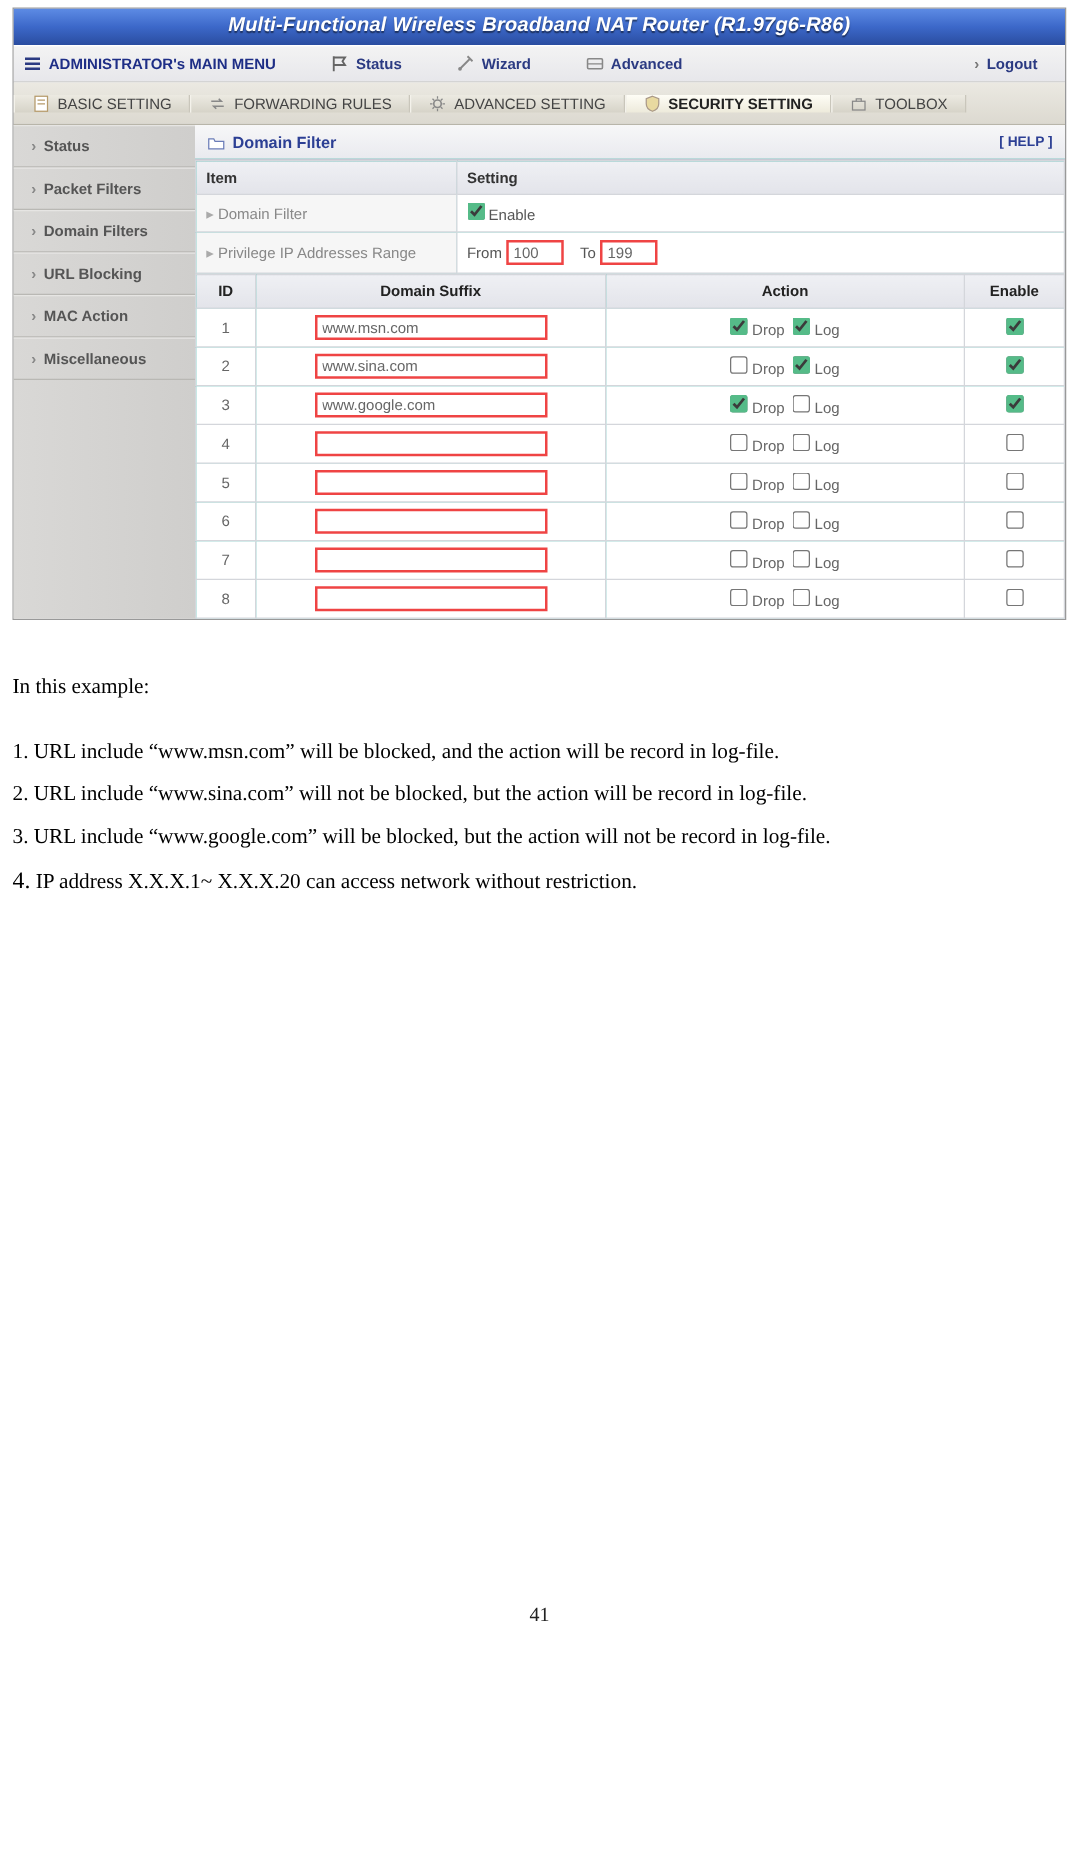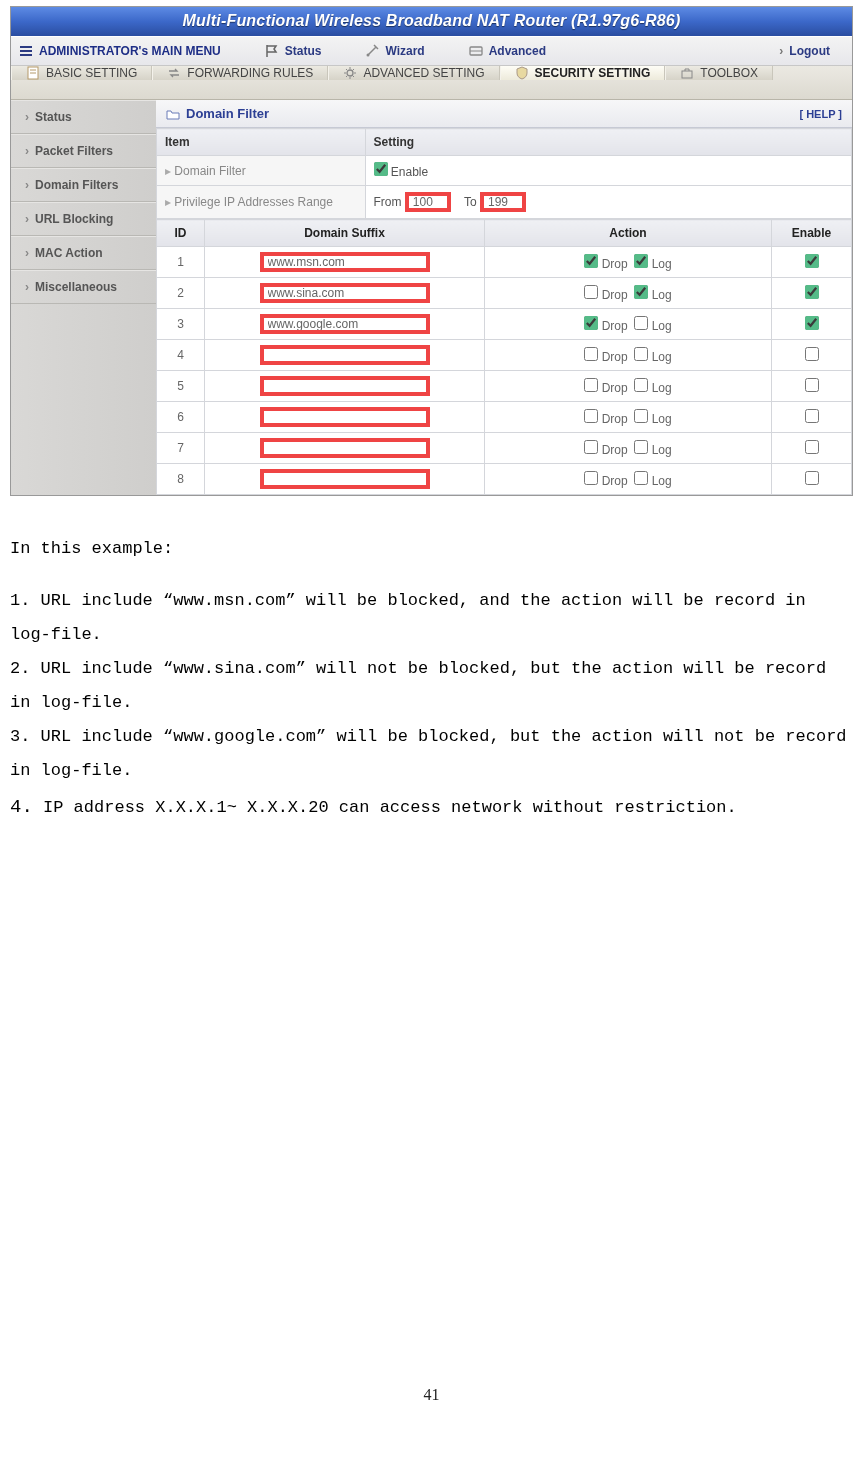--- a/index.html
+++ b/index.html
@@ -42,21 +42,21 @@
     gap: 6px;
     padding: 0 22px;
   }
   .mainmenu .mm-first { padding-left: 8px; color: #1e2e86; text-align: center; }
   .mainmenu .spacer { flex: 1; }
   .icon { display:inline-block; width:14px; height:14px; }
   .subtabs {
     background: linear-gradient(#ebe9e2,#dcd9d0);
     border-bottom: 1px solid #b8b5a9;
     display: flex;
-    align-items: flex-start;
+    align-items: center;
     height: 34px;
     font-size: 12px;
     color: #444;
   }
   .subtab {
     display:flex; align-items:center; gap:6px;
     padding:0 14px;
     border-right:1px solid #c9c6bb;
     border-left:1px solid #f4f2eb;
     background: linear-gradient(#eceae2,#d6d3c8);
@@ -133,21 +133,21 @@
   table.items td.lbl {
     background:#f6f6f6;
     color:#888;
   }
   table.items td.lbl::before {
     content: "\25B8  ";
     color:#aaa;
   }
   input[type="text"] {
     height:20px;
-    border:4px solid #ef4444;
+    border:2px solid #ef4444;
     font-size:12px;
     padding:1px 4px;
     color:#666;
   }
   input[type="checkbox"] {
     width:14px; height:14px;
     accent-color:#5b8;
   }
   table.rules {
     width:100%;
@@ -164,25 +164,25 @@
     text-align:center;
   }
   table.rules td {
     border:1px solid #d4d6db;
     padding:5px 4px;
     text-align:center;
     background:#fff;
     color:#666;
   }
   table.rules td input[type="text"] {
-    width: 170px;
+    width: 186px;
   }
   .doc-text {
     margin: 36px 12px 0 10px;
-    font-family: Liberation Mono, monospace;
+    font-family: Liberation Serif, serif;
     font-size: 17px;
     color:#000;
     line-height: 2;
   }
   .doc-text p.intro { margin-bottom: 18px; }
   .doc-text .n4 { font-size: 19px; }
   .pagenum {
     text-align:center;
     font-family: Liberation Serif, serif;
     font-size:16px;

